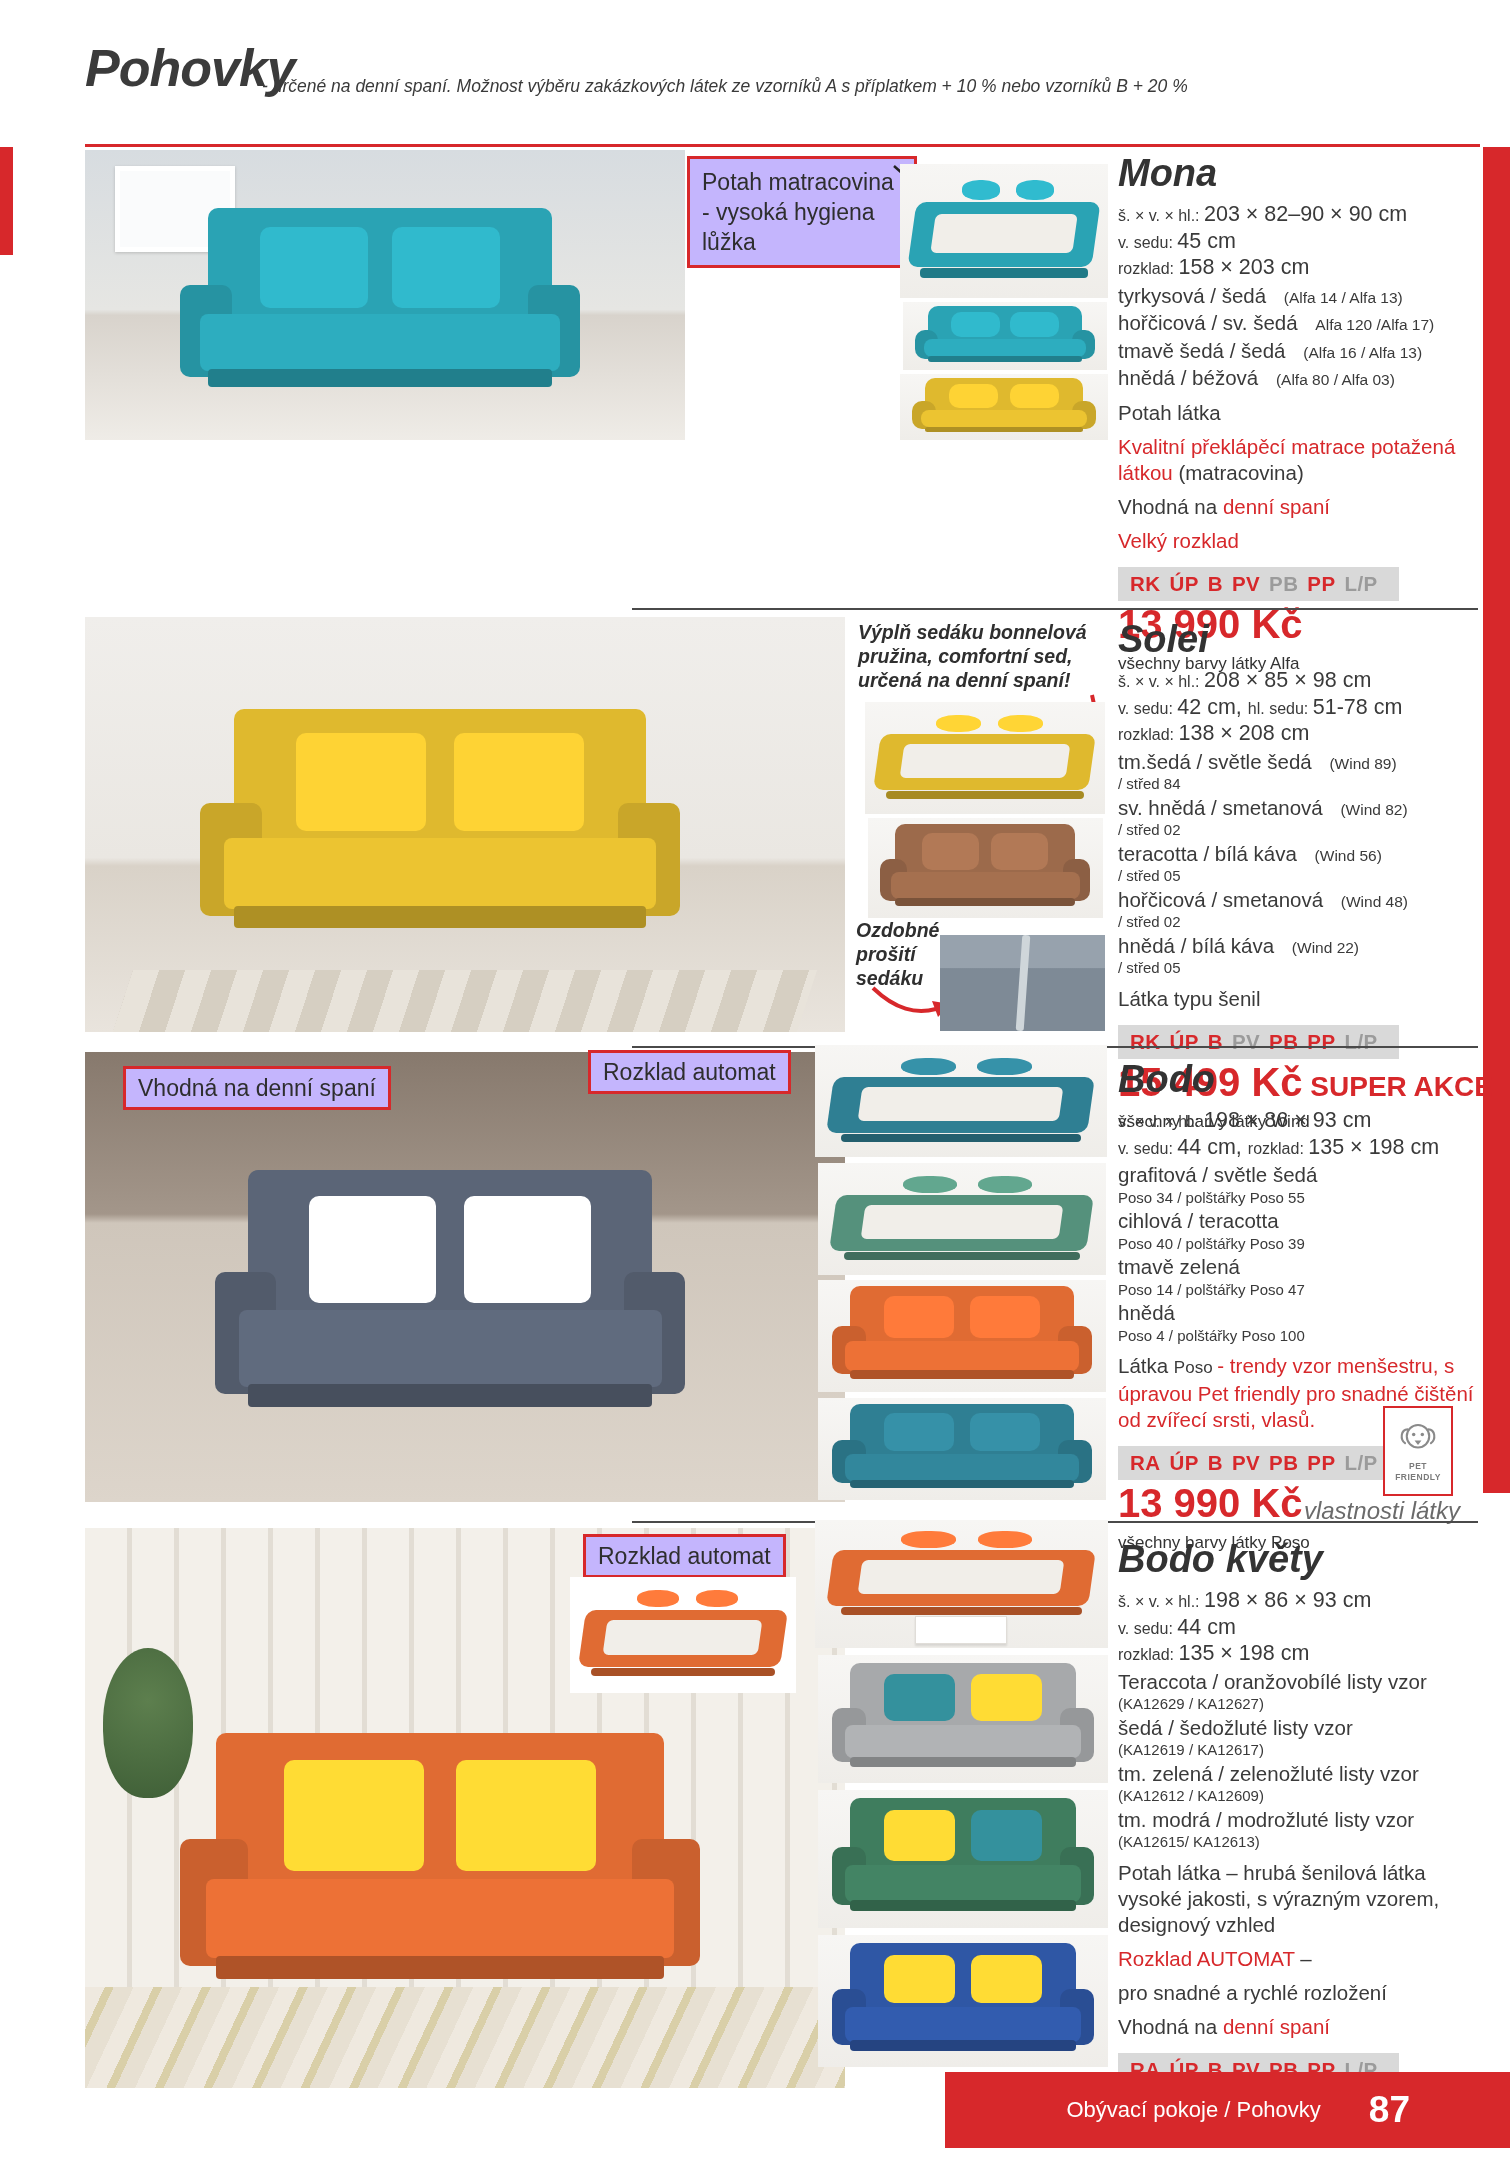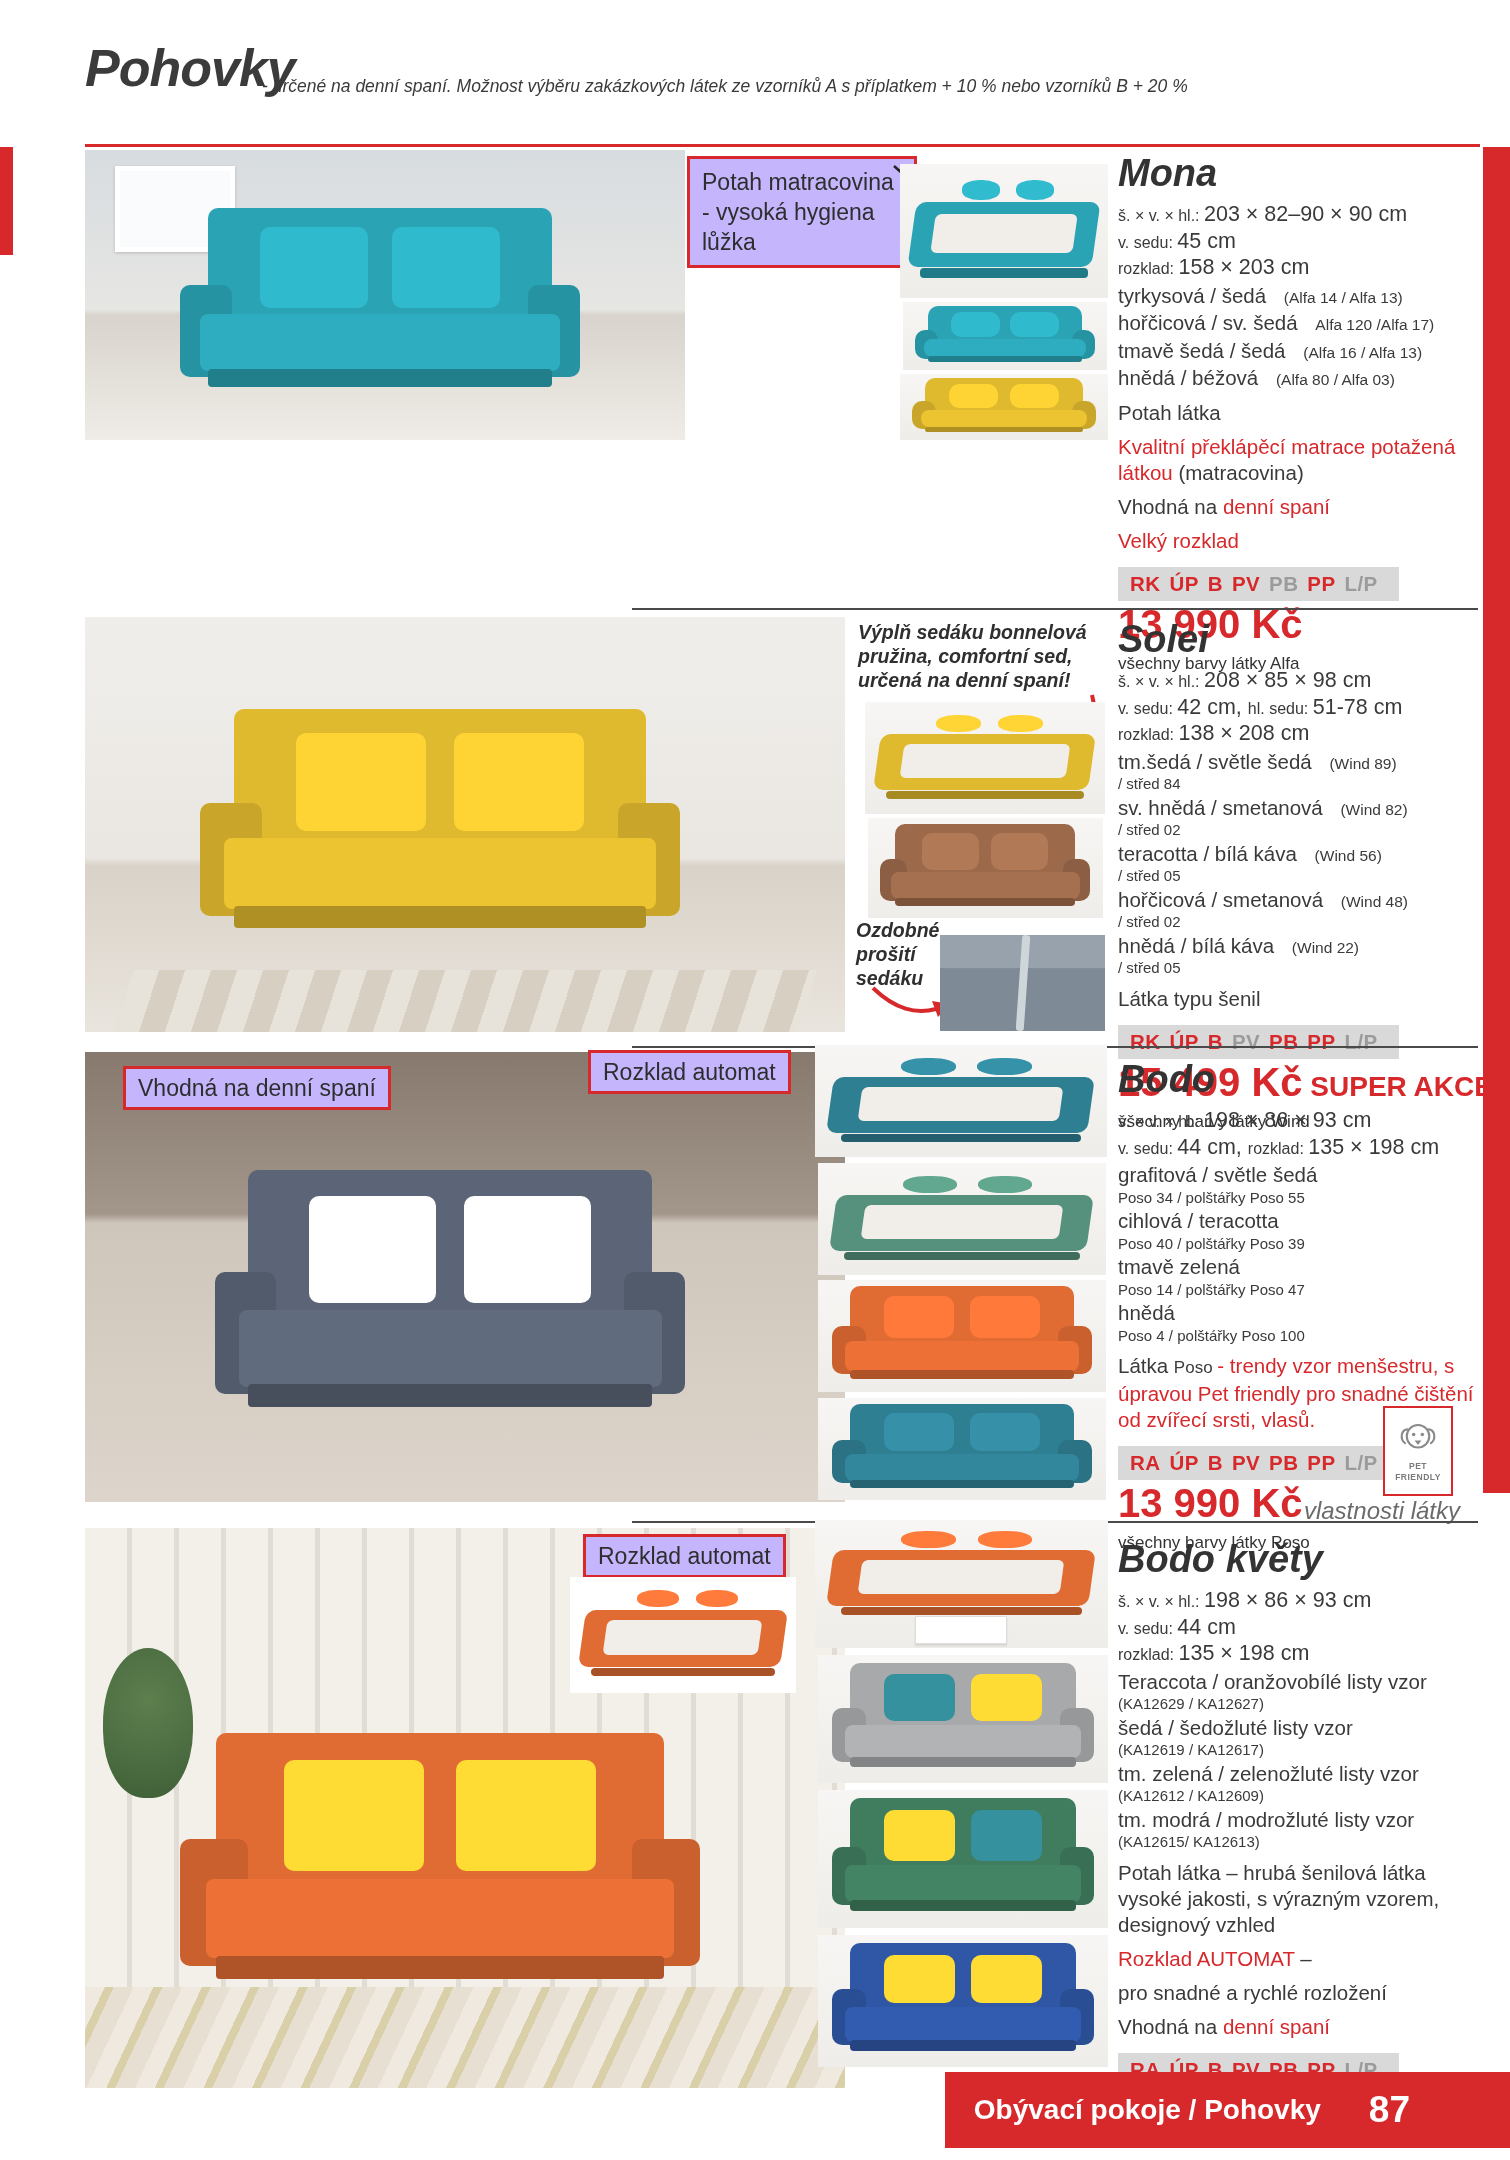--- a/index.html
+++ b/index.html
@@ -86,21 +86,21 @@
 
   
   #pet-box{left:1383px;top:1406px;width:66px;height:86px;border:2px solid var(--red);background:#fff;
            display:flex;flex-direction:column;align-items:center;justify-content:center;gap:4px;}
   #pet-box .pf-label{font-size:8.5px;font-weight:bold;color:#7a7a7a;text-align:center;letter-spacing:.5px;line-height:11px;}
   #pet-caption{left:1300px;top:1497px;width:160px;text-align:right;font-style:italic;font-size:24px;color:#6b6b6b;}
 
   
   #footer{left:945px;top:2072px;width:565px;height:76px;background:var(--red);color:#fff;
           display:flex;align-items:center;justify-content:flex-end;gap:48px;padding-right:100px;box-sizing:border-box;}
-  #footer .bc{font-size:28px;font-weight:bold;}
+  #footer .bc{font-size:22px;font-weight:normal;}
   #footer .pg{font-size:37px;font-weight:bold;}
 </style>
 </head>
 <body>
 
 <div id="page" style="--red: #d7282b;">
 
   <div class="abs" id="hdr-title">Pohovky</div>
   <div class="abs" id="hdr-sub">- určené na denní spaní. Možnost výběru zakázkových látek ze vzorníků A s příplatkem + 10 % nebo vzorníků B + 20 %</div>
   <div class="abs" id="hdr-rule"></div>

